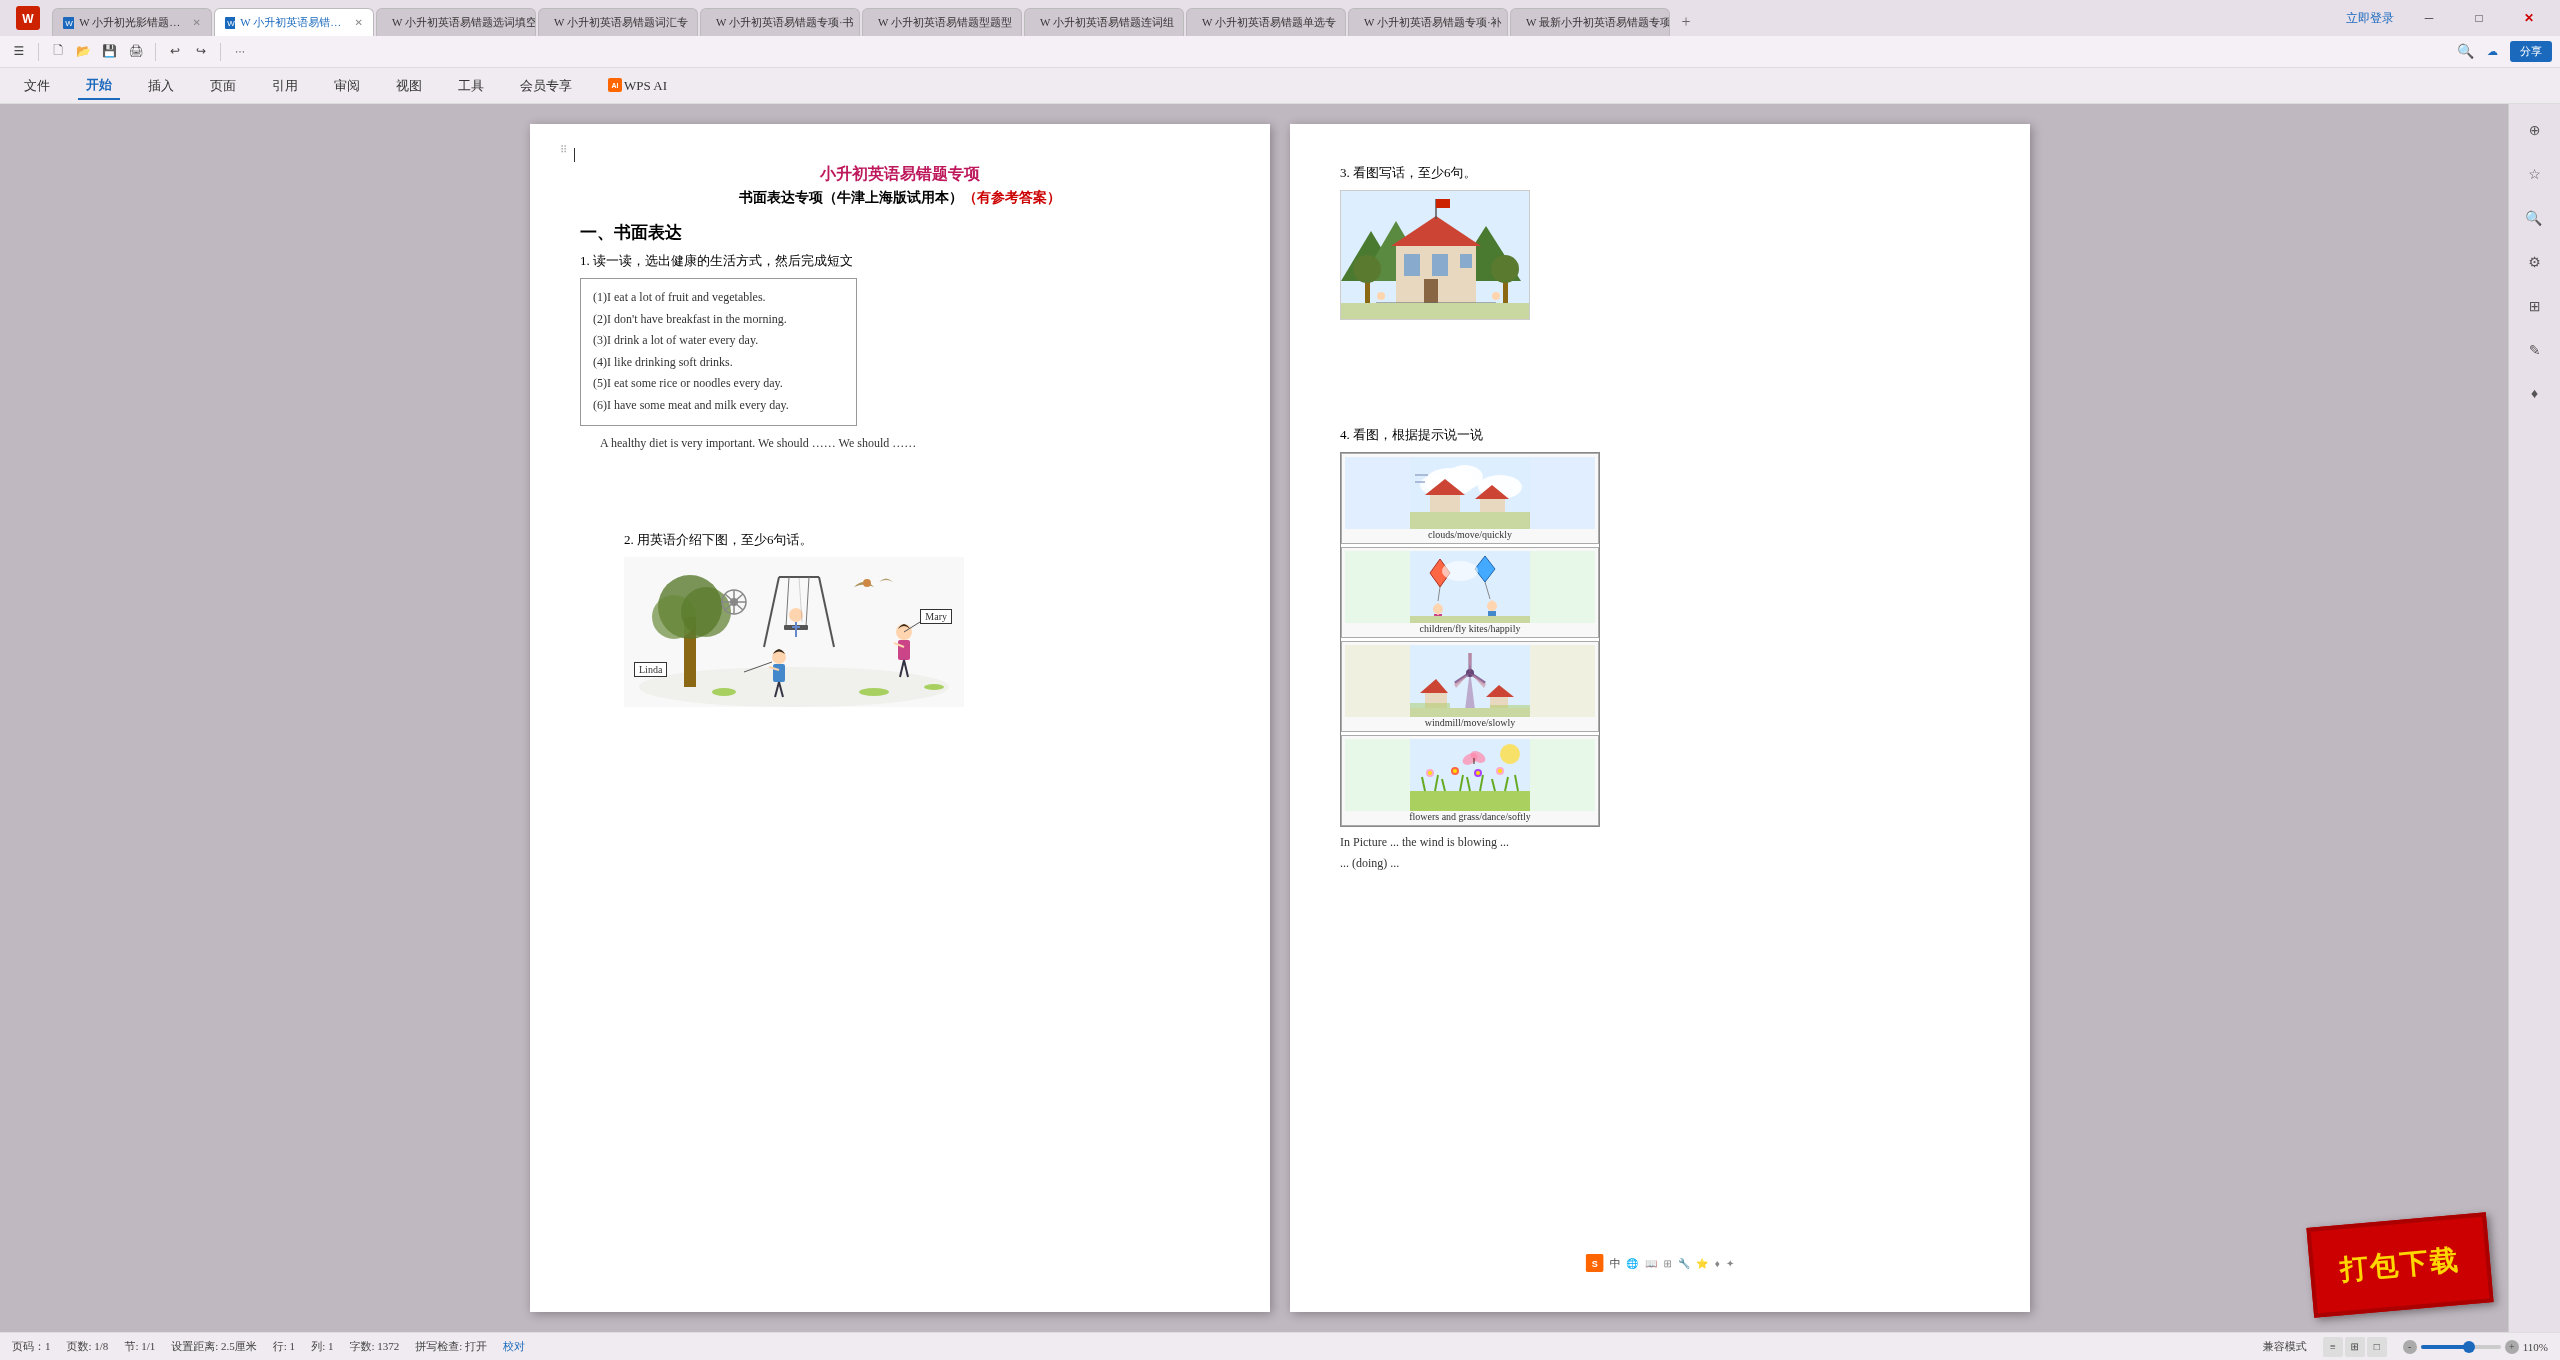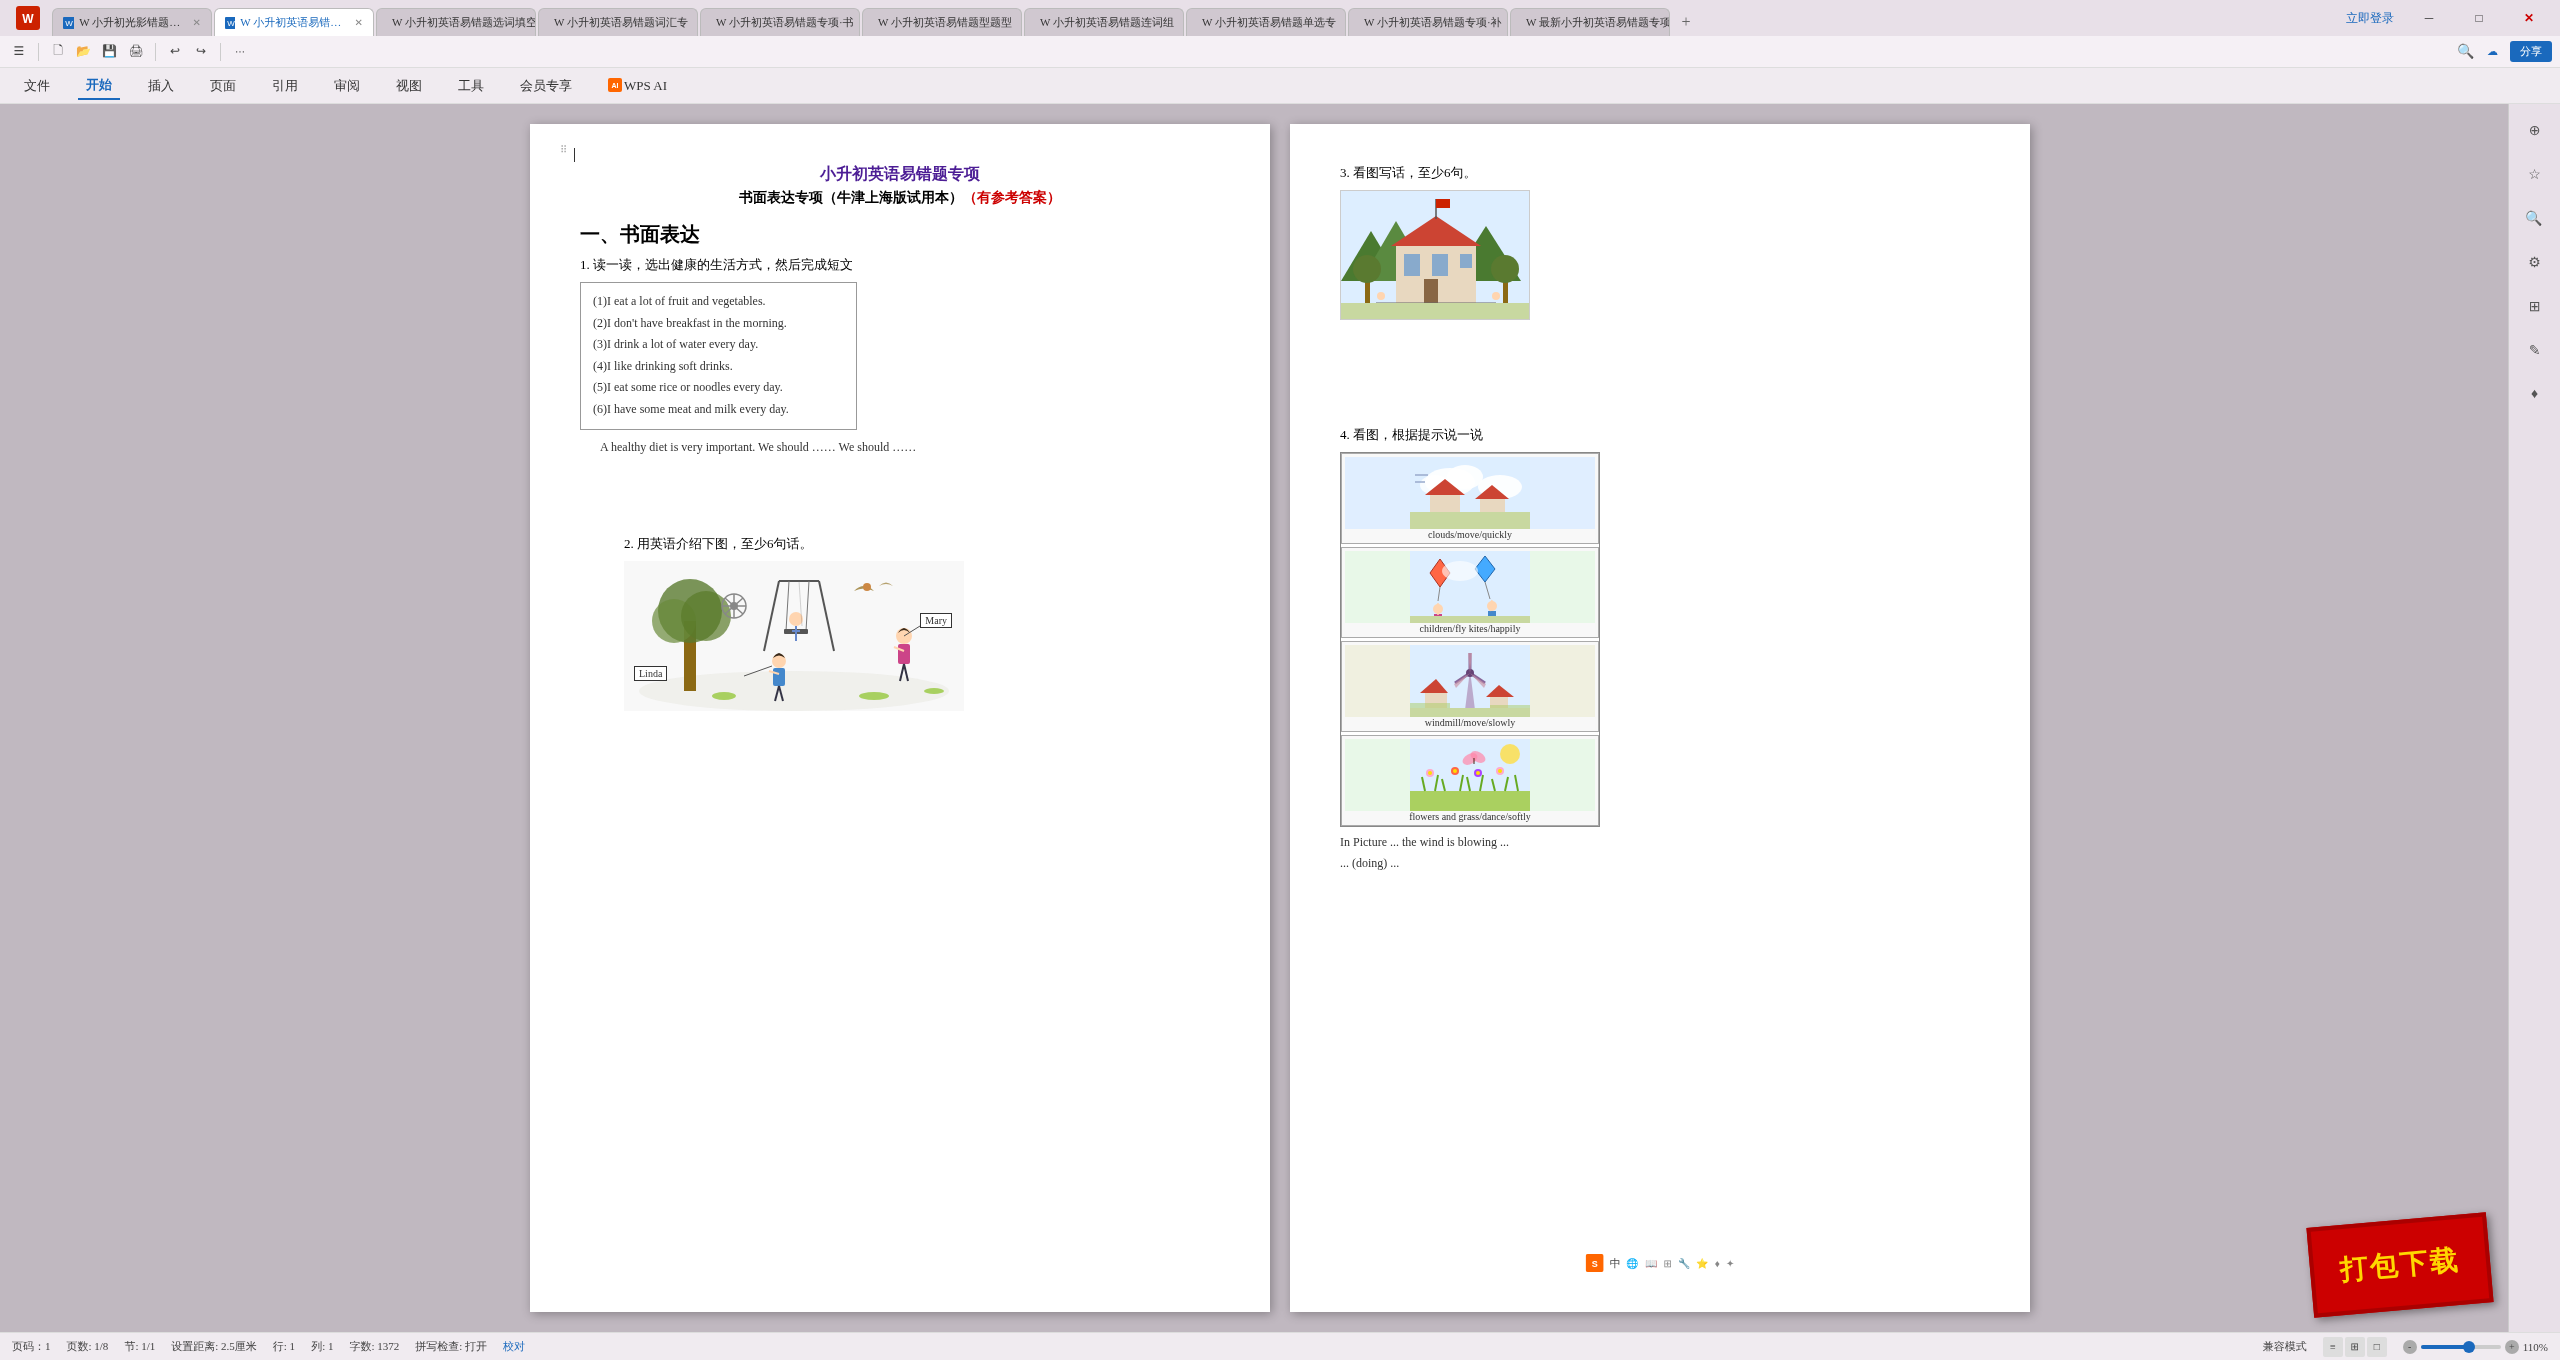--- a/index.html
+++ b/index.html
@@ -147,26 +147,26 @@
       padding: 40px 50px;
       box-shadow: 2px 2px 10px rgba(0,0,0,0.3);
       position: relative;
       flex-shrink: 0;
     }
 
     .page-title {
       text-align: center;
       font-size: 16px;
       font-weight: bold;
-      color: #4c1d95;
+      color: #be185d;
       margin-bottom: 4px;
     }
 
     .section-title {
-      font-size: 20px;
+      font-size: 17px;
       font-weight: bold;
       color: #000;
       margin-bottom: 8px;
     }
 
     .question-title {
       font-size: 13px;
       color: #000;
       margin-bottom: 8px;
     }

